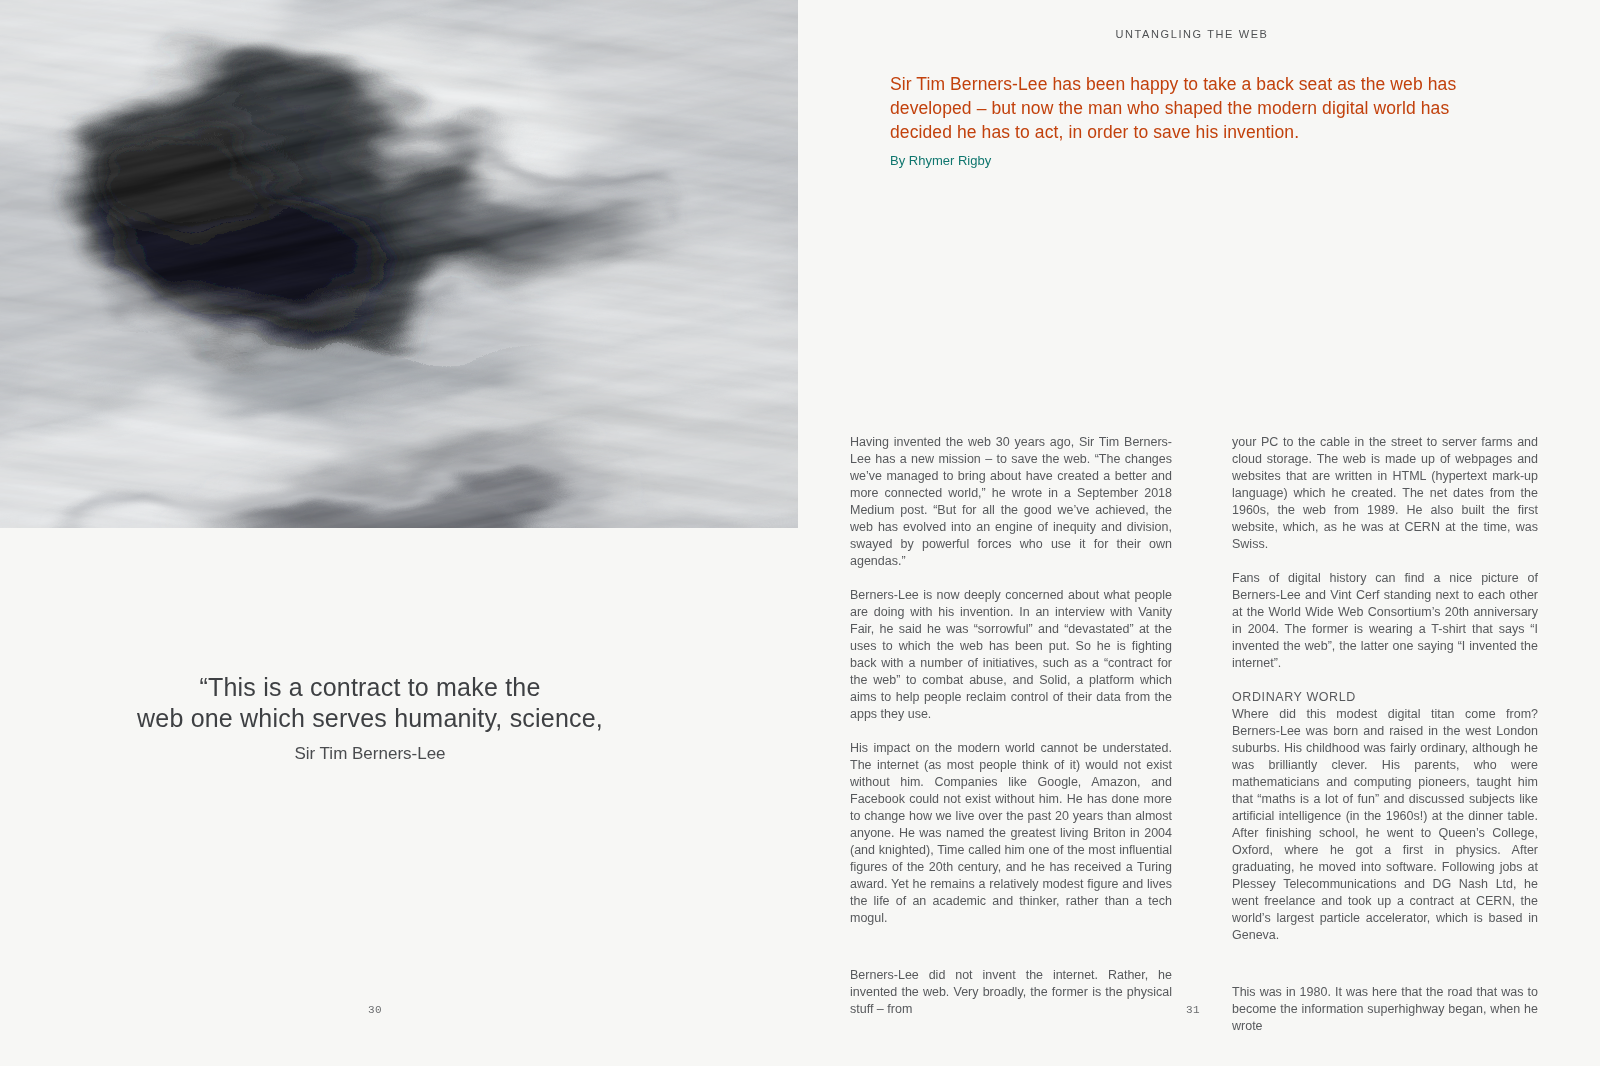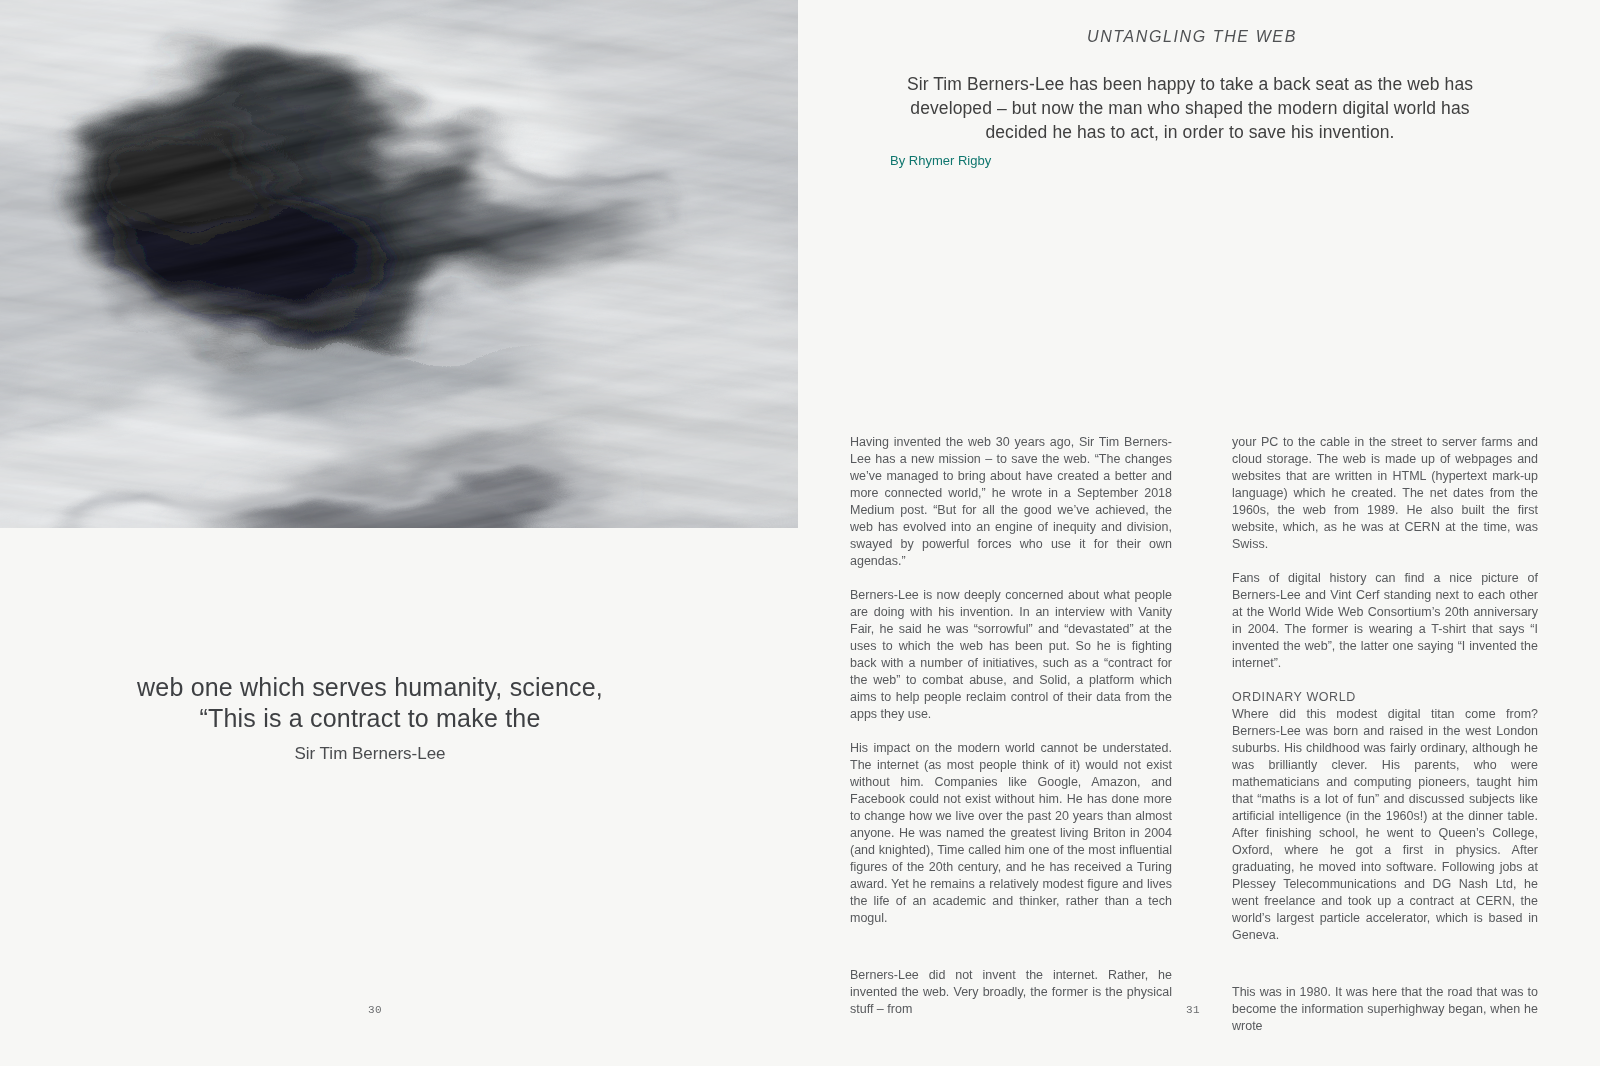--- a/index.html
+++ b/index.html
@@ -53,35 +53,33 @@
   }
   .page-num.left  { left: 368px; }
   .page-num.right { left: 1186px; }
 
   
   .kicker {
     position: absolute;
     left: 800px; top: 28px;
     width: 784px;
     text-align: center;
-    font-size: 16px;
+    font-size: 11px;
     letter-spacing: 1.6px;
     color: #4f5153;
     text-transform: uppercase;
-    font-style: italic;
   }
   .standfirst {
     position: absolute;
     left: 890px; top: 72px;
     width: 600px;
     font-size: 17.5px;
     line-height: 24px;
-    color: #404040;
+    color: #c2410c;
     letter-spacing: 0.1px;
-    text-align: center;
   }
   .byline {
     position: absolute;
     left: 890px; top: 153px;
     font-size: 13px;
     color: #0f766e;
   }
   .body-col {
     position: absolute;
     top: 434px;
@@ -168,22 +166,22 @@
         <g transform="rotate(-12 399 264)">
           <rect x="-120" y="-120" width="1040" height="780" filter="url(#fibers)" style="mix-blend-mode:soft-light" opacity="0.6"></rect>
         </g>
         <g transform="rotate(7 399 264)">
           <rect x="-120" y="-120" width="1040" height="780" filter="url(#fibers)" style="mix-blend-mode:multiply" opacity="0.16"></rect>
         </g>
       </svg>
     </div>
 
     <div class="pull-quote">
+      <div class="q-line">“This is a contract to make the</div>
       <div class="q-line">web one which serves humanity, science,</div>
-      <div class="q-line">“This is a contract to make the</div>
       <div class="q-attr">Sir Tim Berners-Lee</div>
     </div>
 
     <div class="page-num left">30</div>
   </div>
 
   <div>
 
     <div class="kicker">UNTANGLING THE WEB</div>
 

